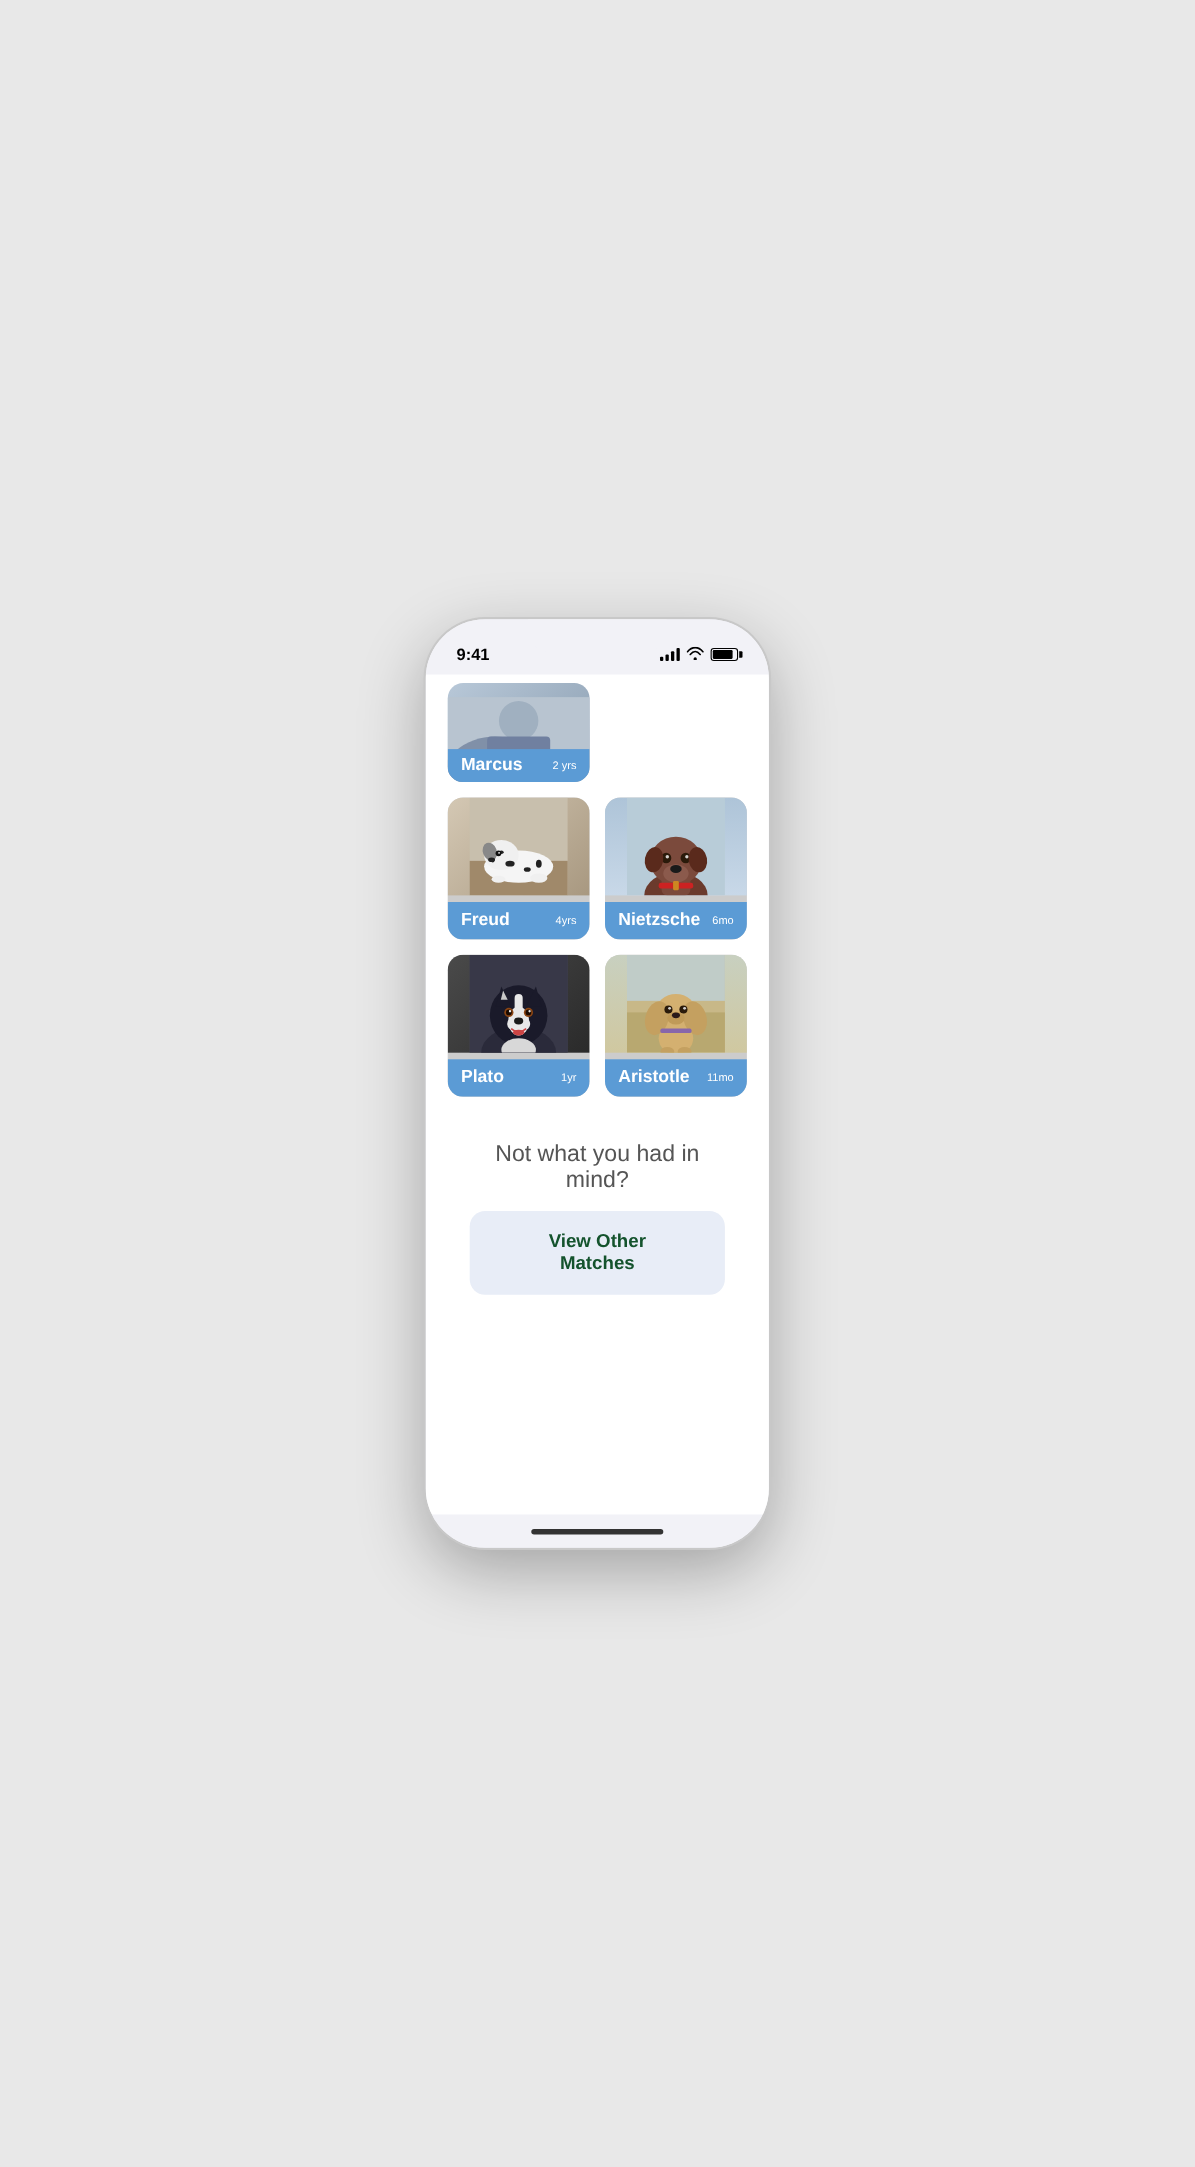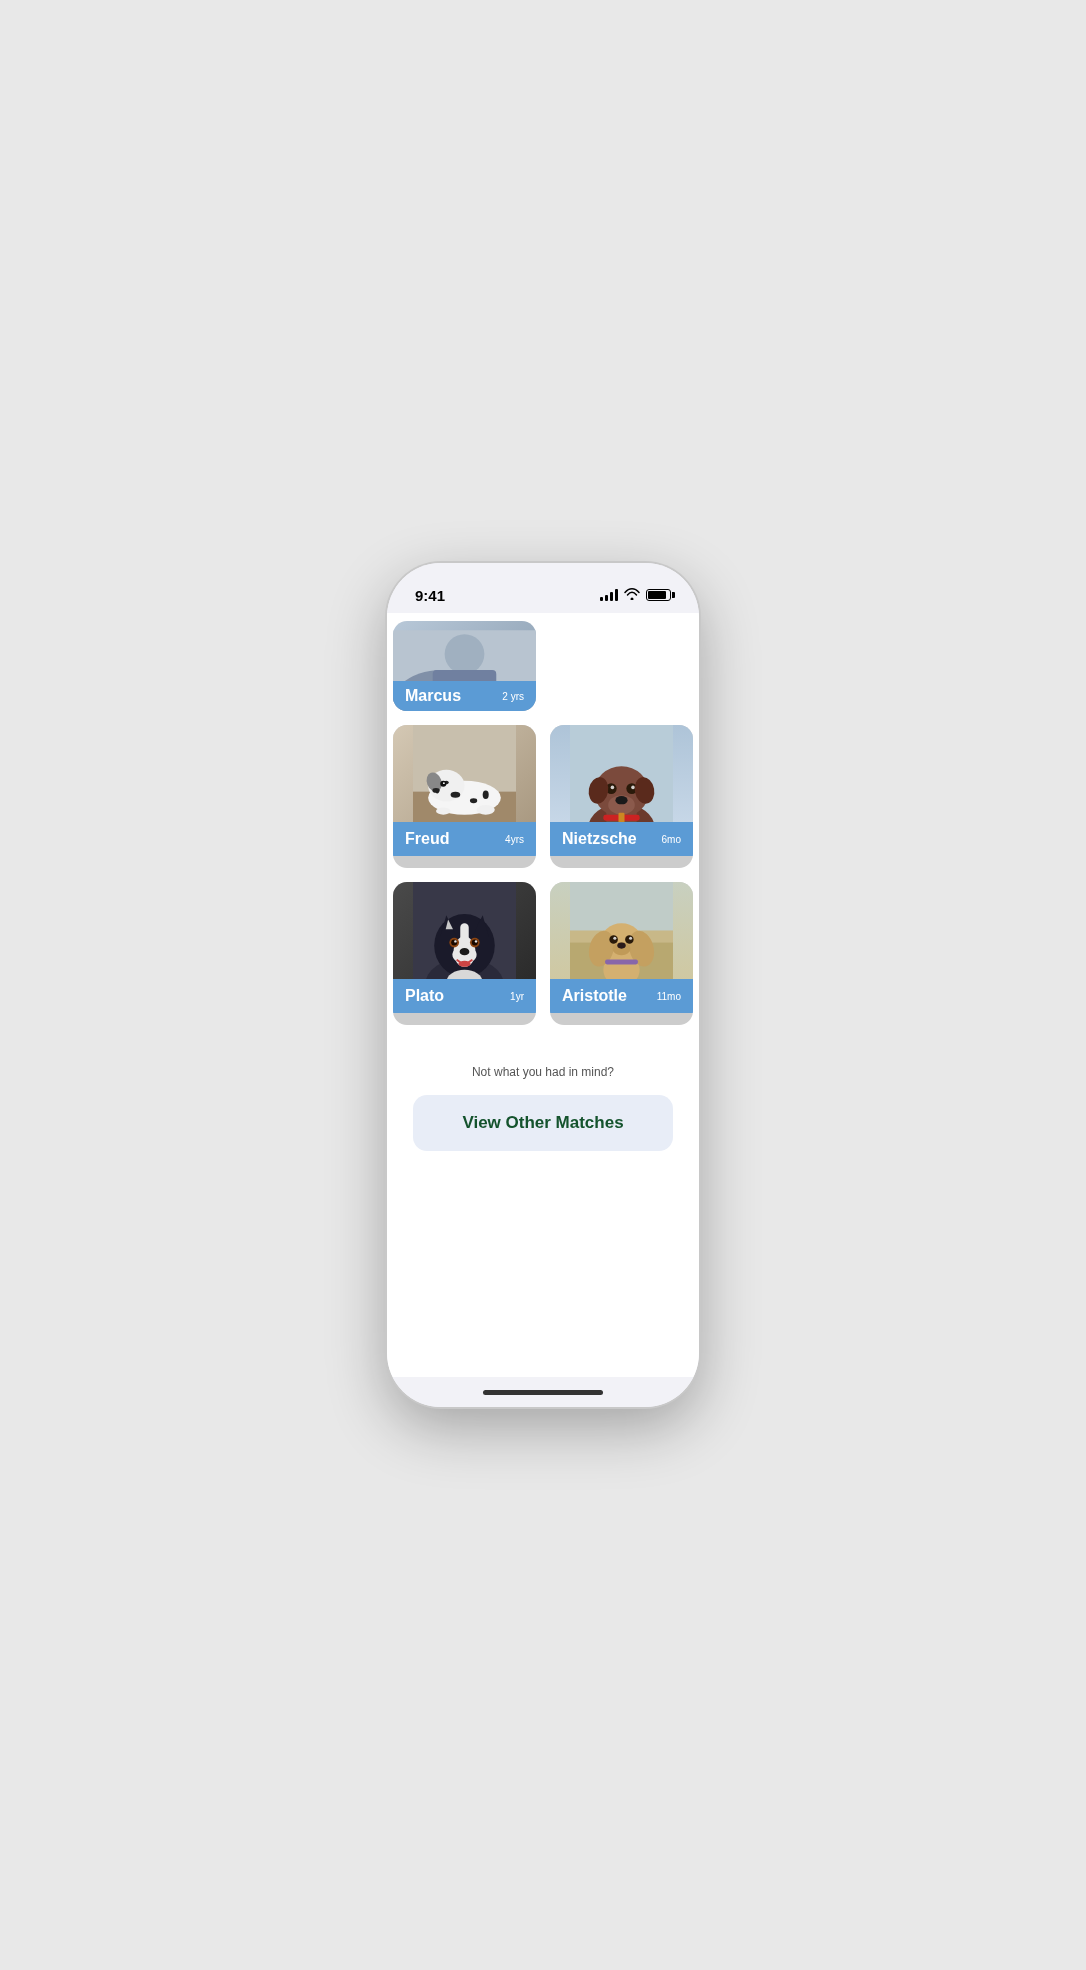--- a/index.html
+++ b/index.html
@@ -109,21 +109,21 @@
       height: 100%;
       width: 85%;
       border-radius: 1px;
     }
 
     
     .main-content {
       flex: 1;
       overflow-y: auto;
       background: #ffffff;
-      padding: 8px 6px 0;
+      padding: 8px 20px 0;
     }
 
     
     .pet-grid {
       display: grid;
       grid-template-columns: 1fr 1fr;
       gap: 14px;
       padding-bottom: 8px;
     }
 
@@ -136,21 +136,21 @@
       cursor: pointer;
     }
 
     .pet-card-info {
       background: #5b9bd5;
       padding: 8px 12px;
       display: flex;
       justify-content: space-between;
       align-items: center;
       position: absolute;
-      bottom: 12px;
+      bottom: 0;
       left: 0;
       right: 0;
       margin-top: 28px;
     }
 
     .pet-name {
       color: #fff;
       font-size: 16px;
       font-weight: 700;
     }
@@ -193,21 +193,21 @@
     .suggestion-section {
       padding: 32px 20px 20px;
       display: flex;
       flex-direction: column;
       align-items: center;
       gap: 16px;
       background: #fff;
     }
 
     .suggestion-text {
-      font-size: 12px;
+      font-size: 21px;
       color: #555;
       text-align: center;
     }
 
     .view-matches-btn {
       background: #e8edf7;
       border: none;
       border-radius: 14px;
       padding: 18px 40px;
       font-size: 17px;

